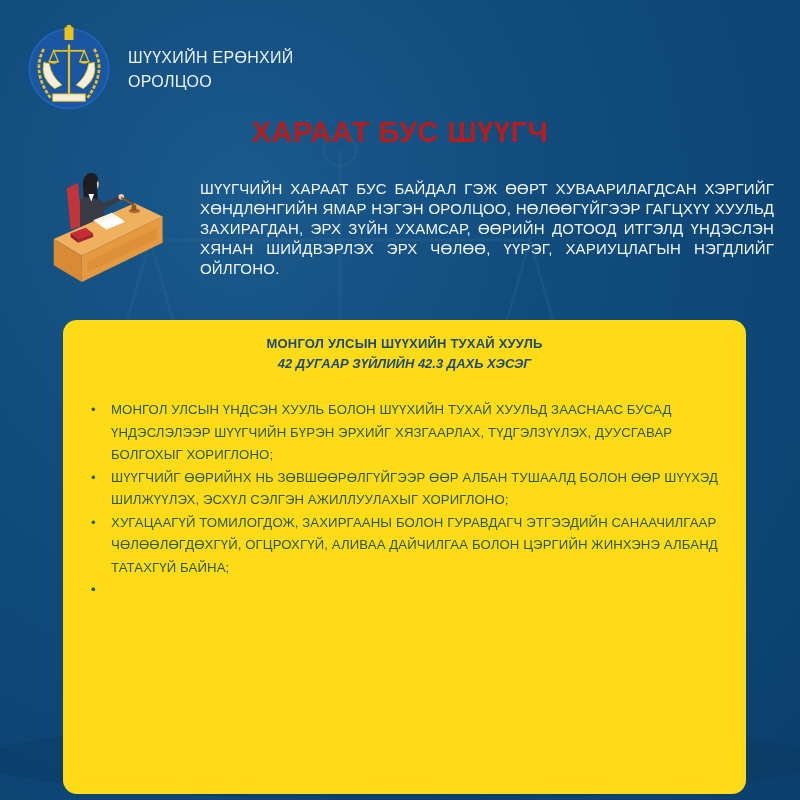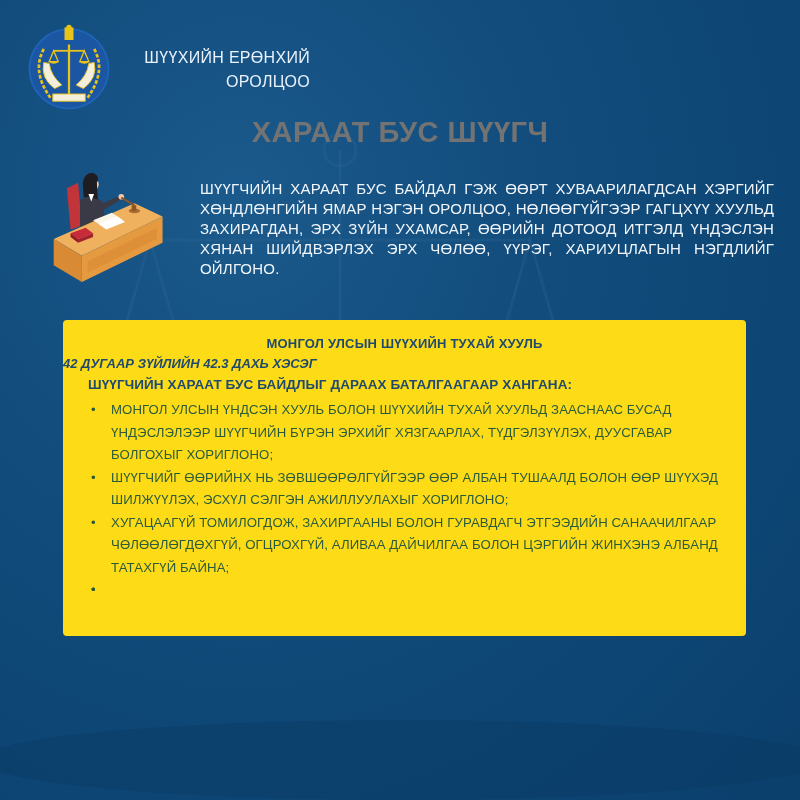--- a/index.html
+++ b/index.html
@@ -13,51 +13,51 @@
     .bg-decor {
       position: absolute; left: 0; top: 0; width: 800px; height: 800px;
       pointer-events: none;
     }
     .logo {
       position: absolute; left: 24px; top: 22px; width: 90px; height: 90px;
     }
     .org-name {
       position: absolute; left: 128px; top: 46px;
       font-size: 16px; line-height: 24px; letter-spacing: 0.3px;
-      color: #eaf2fb; text-align: right; width: 182px;
+      color: #eaf2fb; text-align: left; width: 182px;
     }
     .org-name div { display: block; }
     .page-title {
       position: absolute; left: 0; top: 116px; width: 800px;
       text-align: center;
       font-size: 29px; font-weight: bold; letter-spacing: 0.5px;
-      color: #737373;
+      color: #b91c1c;
     }
     .judge-illustration {
       position: absolute; left: 44px; top: 162px; width: 132px; height: 122px;
     }
     .intro-text {
       position: absolute; left: 200px; top: 179px; width: 574px;
       font-size: 15px; line-height: 20px; text-align: justify;
       text-align-last: left;
       color: #f2f6fb; letter-spacing: 0.2px;
     }
     .law-box {
-      position: absolute; left: 63px; top: 320px; width: 683px; height: 316px;
-      background: #fddc17; border-radius: 4px;
+      position: absolute; left: 63px; top: 320px; width: 683px; height: 474px;
+      background: #fddc17; border-radius: 14px;
       color: #1f4e68;
     }
     .law-title {
       position: absolute; left: 0; top: 16px; width: 100%;
       text-align: center; font-size: 13px; font-weight: bold; letter-spacing: 0.2px;
       color: #1f4a6e;
     }
     .law-subtitle {
       position: absolute; left: 0; top: 36px; width: 100%;
-      font-size: 13px; font-weight: bold; font-style: italic;
+      text-align: center; font-size: 13px; font-weight: bold; font-style: italic;
       color: #1f4a6e;
     }
     .law-heading {
       position: absolute; left: 25px; top: 57px;
       font-size: 13.5px; font-weight: bold; color: #1f4a6e; letter-spacing: 0.1px;
     }
     .law-list {
       position: absolute; left: 22px; top: 79px; width: 640px;
       list-style: none;
     }
@@ -151,21 +151,20 @@
   <ellipse cx="96" cy="52" rx="6" ry="2.5" fill="#a86a2e"></ellipse>
   <rect x="93" y="46" width="5" height="6" fill="#8c5524"></rect>
   <line x1="82" y1="38" x2="96" y2="46" stroke="#8c5524" stroke-width="2"></line>
 </svg>
 
 <div class="intro-text">ШҮҮГЧИЙН ХАРААТ БУС БАЙДАЛ ГЭЖ ӨӨРТ ХУВААРИЛАГДСАН ХЭРГИЙГ ХӨНДЛӨНГИЙН ЯМАР НЭГЭН ОРОЛЦОО, НӨЛӨӨГҮЙГЭЭР ГАГЦХҮҮ ХУУЛЬД ЗАХИРАГДАН, ЭРХ ЗҮЙН УХАМСАР, ӨӨРИЙН ДОТООД ИТГЭЛД ҮНДЭСЛЭН ХЯНАН ШИЙДВЭРЛЭХ ЭРХ ЧӨЛӨӨ, ҮҮРЭГ, ХАРИУЦЛАГЫН НЭГДЛИЙГ ОЙЛГОНО.</div>
 
 <div class="law-box">
   <div class="law-title">МОНГОЛ УЛСЫН ШҮҮХИЙН ТУХАЙ ХУУЛЬ</div>
   <div class="law-subtitle">42 ДУГААР ЗҮЙЛИЙН 42.3 ДАХЬ ХЭСЭГ</div>
-  <div class="law-heading">ШҮҮГЧИЙН ХАРААТ БУС БАЙДЛЫГ ДАРААХ БАТАЛГААГААР ХАНГАНА:</div>
   <ul class="law-list">
     <li><span class="bullet">•</span><span>МОНГОЛ УЛСЫН ҮНДСЭН ХУУЛЬ БОЛОН ШҮҮХИЙН ТУХАЙ ХУУЛЬД ЗААСНААС БУСАД ҮНДЭСЛЭЛЭЭР ШҮҮГЧИЙН БҮРЭН ЭРХИЙГ ХЯЗГААРЛАХ, ТҮДГЭЛЗҮҮЛЭХ, ДУУСГАВАР БОЛГОХЫГ ХОРИГЛОНО;</span></li>
     <li><span class="bullet">•</span><span>ШҮҮГЧИЙГ ӨӨРИЙНХ НЬ ЗӨВШӨӨРӨЛГҮЙГЭЭР ӨӨР АЛБАН ТУШААЛД БОЛОН ӨӨР ШҮҮХЭД ШИЛЖҮҮЛЭХ, ЭСХҮЛ СЭЛГЭН АЖИЛЛУУЛАХЫГ ХОРИГЛОНО;</span></li>
     <li><span class="bullet">•</span><span>ХУГАЦААГҮЙ ТОМИЛОГДОЖ, ЗАХИРГААНЫ БОЛОН ГУРАВДАГЧ ЭТГЭЭДИЙН САНААЧИЛГААР ЧӨЛӨӨЛӨГДӨХГҮЙ, ОГЦРОХГҮЙ, АЛИВАА ДАЙЧИЛГАА БОЛОН ЦЭРГИЙН ЖИНХЭНЭ АЛБАНД ТАТАХГҮЙ БАЙНА;</span></li>
     <li><span class="bullet">•</span></li>
     <li><span class="bullet">•</span></li>
   </ul>
 </div>
 
 </body></html>

